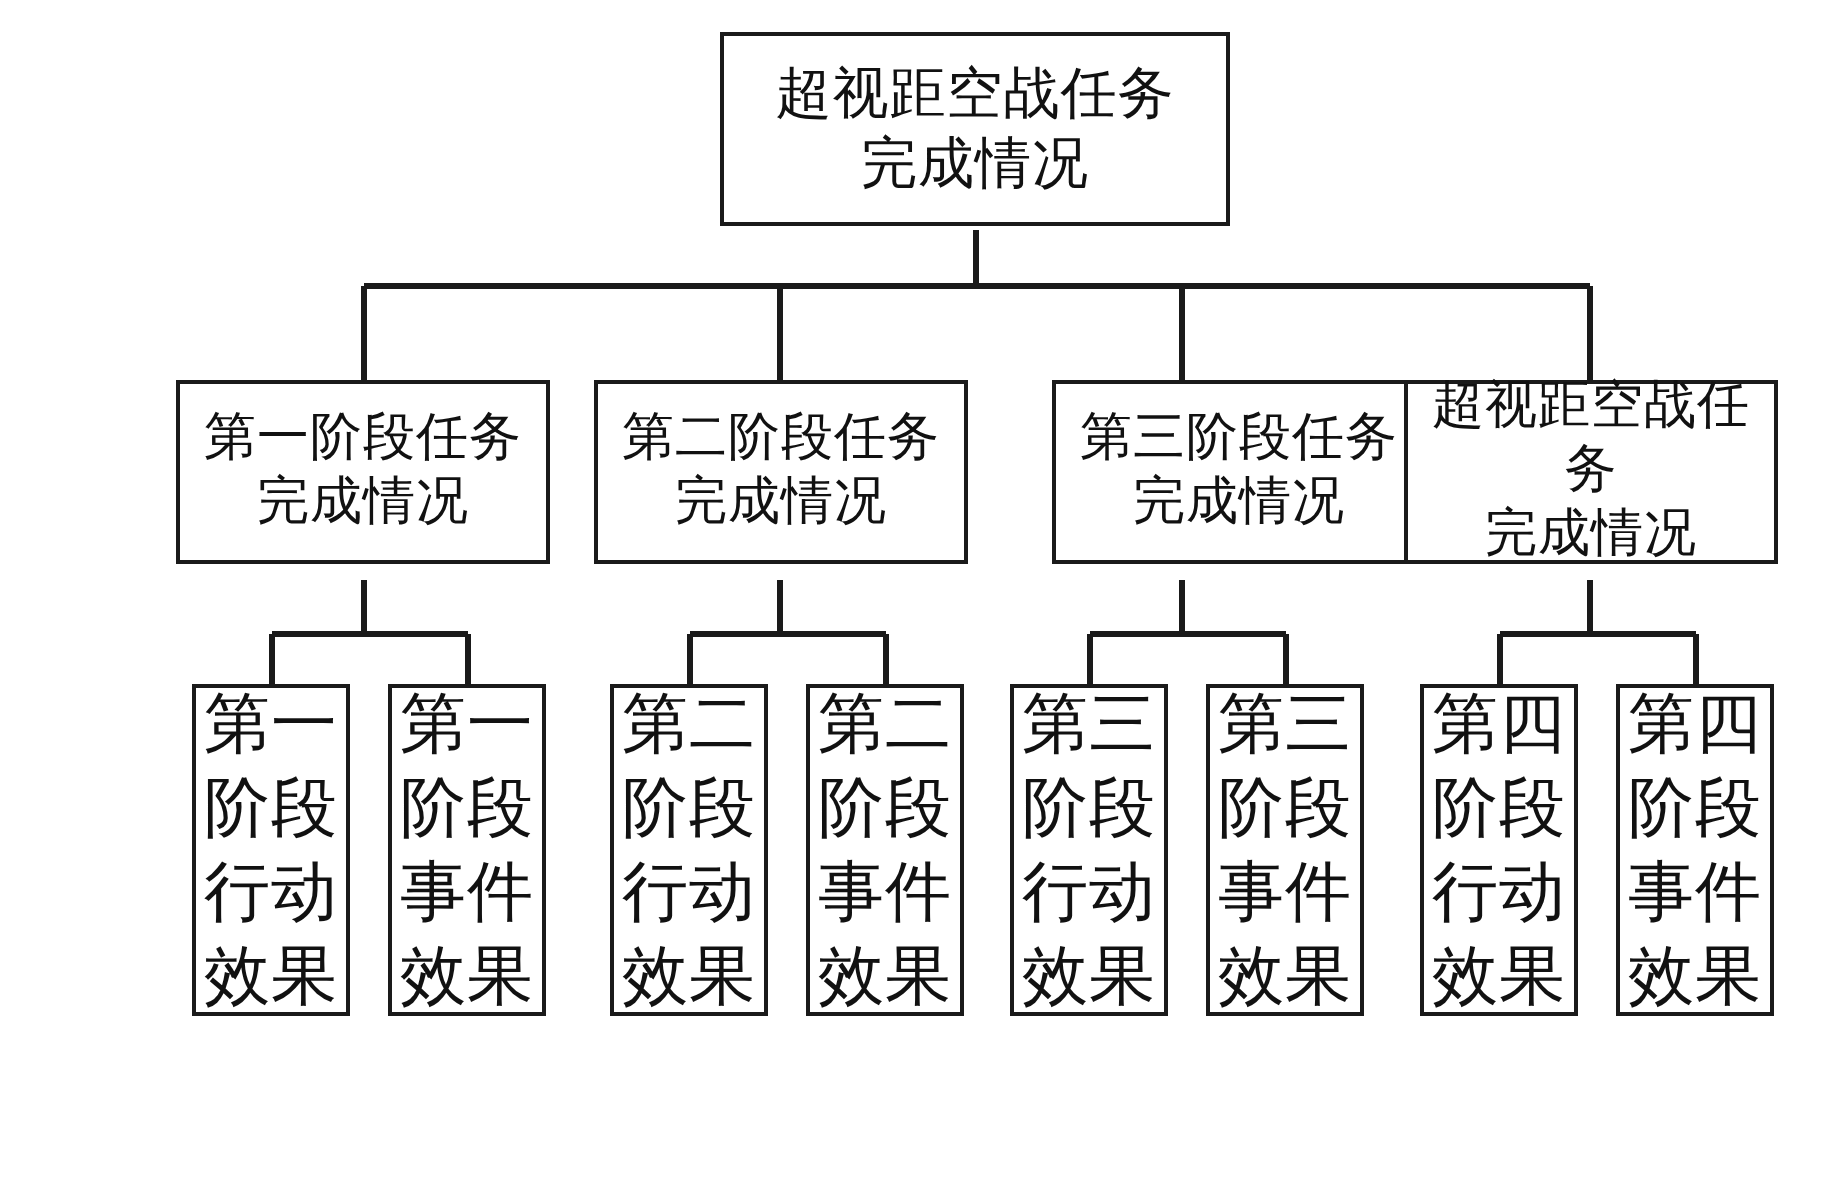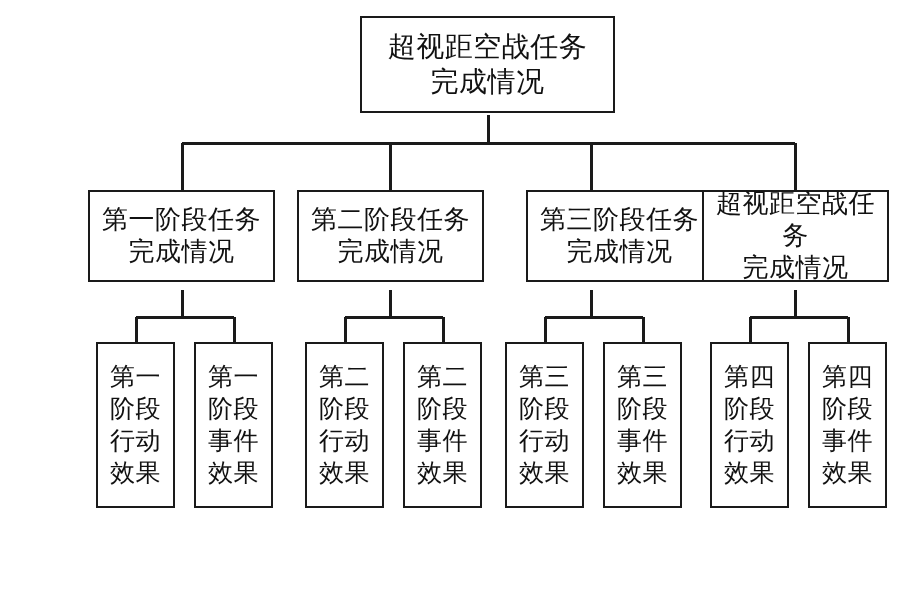--- a/index.html
+++ b/index.html
@@ -65,21 +65,21 @@
   .node.stage.s2 { left: 297px; }
   .node.stage.s3 { left: 497px; margin-left: 29px; }
   .node.stage.s4 { left: 702px; }
   
   .node.leaf {
     top: 342px;
     width: 79px;
     height: 166px;
   }
   .node.leaf .node-label {
-    font-size: 25px;
+    font-size: 33px;
     line-height: 1.28;
   }
   .node.leaf.l1a { left: 96px; }
   .node.leaf.l1b { left: 194px; }
   .node.leaf.l2a { left: 305px; }
   .node.leaf.l2b { left: 403px; }
   .node.leaf.l3a { left: 505px; }
   .node.leaf.l3b { left: 603px; }
   .node.leaf.l4a { left: 710px; }
   .node.leaf.l4b { left: 808px; }

